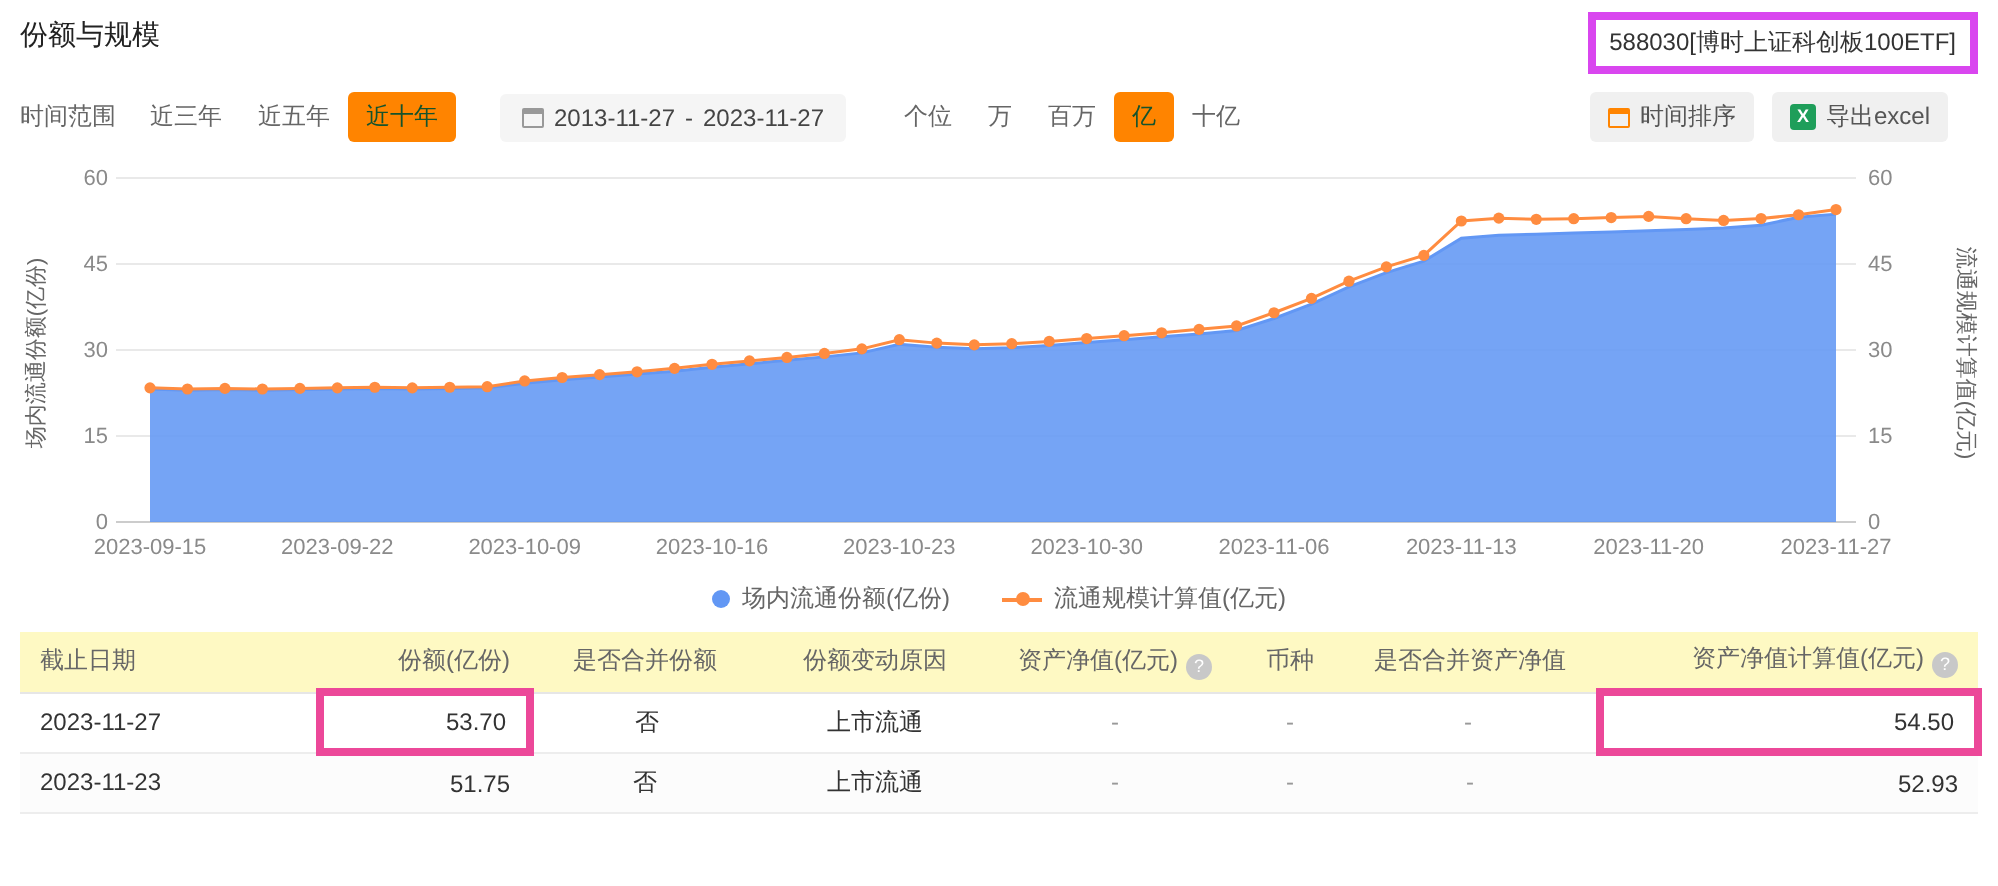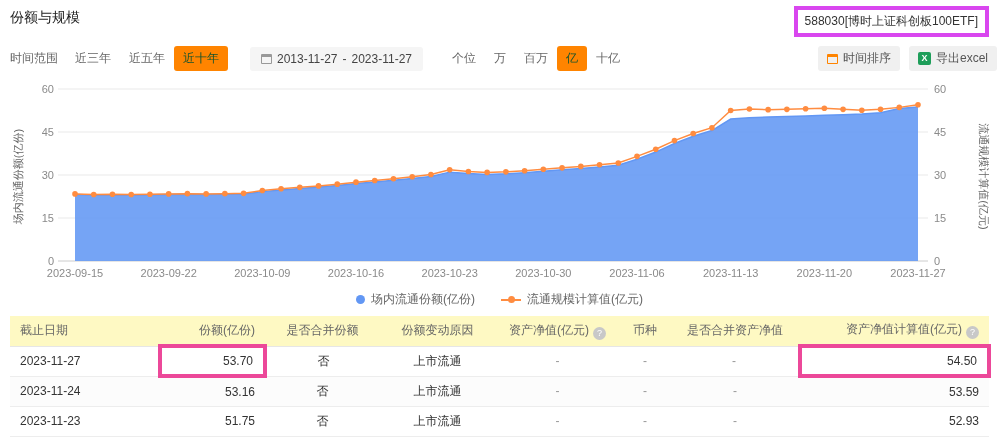--- a/index.html
+++ b/index.html
@@ -7,21 +7,21 @@
   body {
     width: 999px; height: 443px; overflow: hidden; position: relative;
     background: #fff; color: #333;
     font-family: "Liberation Sans", sans-serif; font-size: 12px;
   }
   
   .hdr { display:flex; align-items:flex-start; padding:6px 10px 0 10px; }
   .page-title { font-size:14px; font-weight:normal; color:#222; padding-top:3px; }
   .code-box { margin-left:auto; border:4px solid #d946ef; padding:3px 7px; color:#333; background:#fff; }
   
-  .filters { display:flex; align-items:center; padding:9px 2px 4px 10px; }
+  .filters { display:flex; align-items:center; padding:9px 25px 4px 10px; }
   .flt-label { color:#666; margin-right:8px; }
   .btn { color:#666; padding:4px 9px; border-radius:3px; cursor:pointer; }
   .btn.active { background:#ff8400; color:#14532d; }
   .date-pill { display:flex; align-items:center; gap:5px; background:#f5f5f5; border-radius:3px;
                padding:5px 11px; color:#444; margin-left:22px; cursor:pointer; }
   .unit-group { display:flex; margin-left:20px; }
   .right-tools { margin-left:auto; display:flex; gap:9px; }
   .tool-btn { display:flex; align-items:center; gap:5px; background:#f0f0f0; border-radius:3px;
               padding:4px 9px; color:#555; cursor:pointer; }
   .cal-icon { width:11px; height:10px; border:1px solid #999; border-top:3px solid #999; border-radius:1px; }
@@ -213,30 +213,20 @@
       <td class="c-left">2023-11-27</td>
       <td class="c-right red-cell">53.70</td>
       <td class="c-center">否</td>
       <td class="c-center">上市流通</td>
       <td class="c-center dash">-</td>
       <td class="c-center dash">-</td>
       <td class="c-center dash">-</td>
       <td class="c-right red-cell">54.50</td>
     </tr>
     <tr>
-      <td class="c-left">2023-11-24</td>
-      <td class="c-right">53.16</td>
-      <td class="c-center">否</td>
-      <td class="c-center">上市流通</td>
-      <td class="c-center dash">-</td>
-      <td class="c-center dash">-</td>
-      <td class="c-center dash">-</td>
-      <td class="c-right">53.59</td>
-    </tr>
-    <tr>
       <td class="c-left">2023-11-23</td>
       <td class="c-right">51.75</td>
       <td class="c-center">否</td>
       <td class="c-center">上市流通</td>
       <td class="c-center dash">-</td>
       <td class="c-center dash">-</td>
       <td class="c-center dash">-</td>
       <td class="c-right">52.93</td>
     </tr>
   </tbody>

